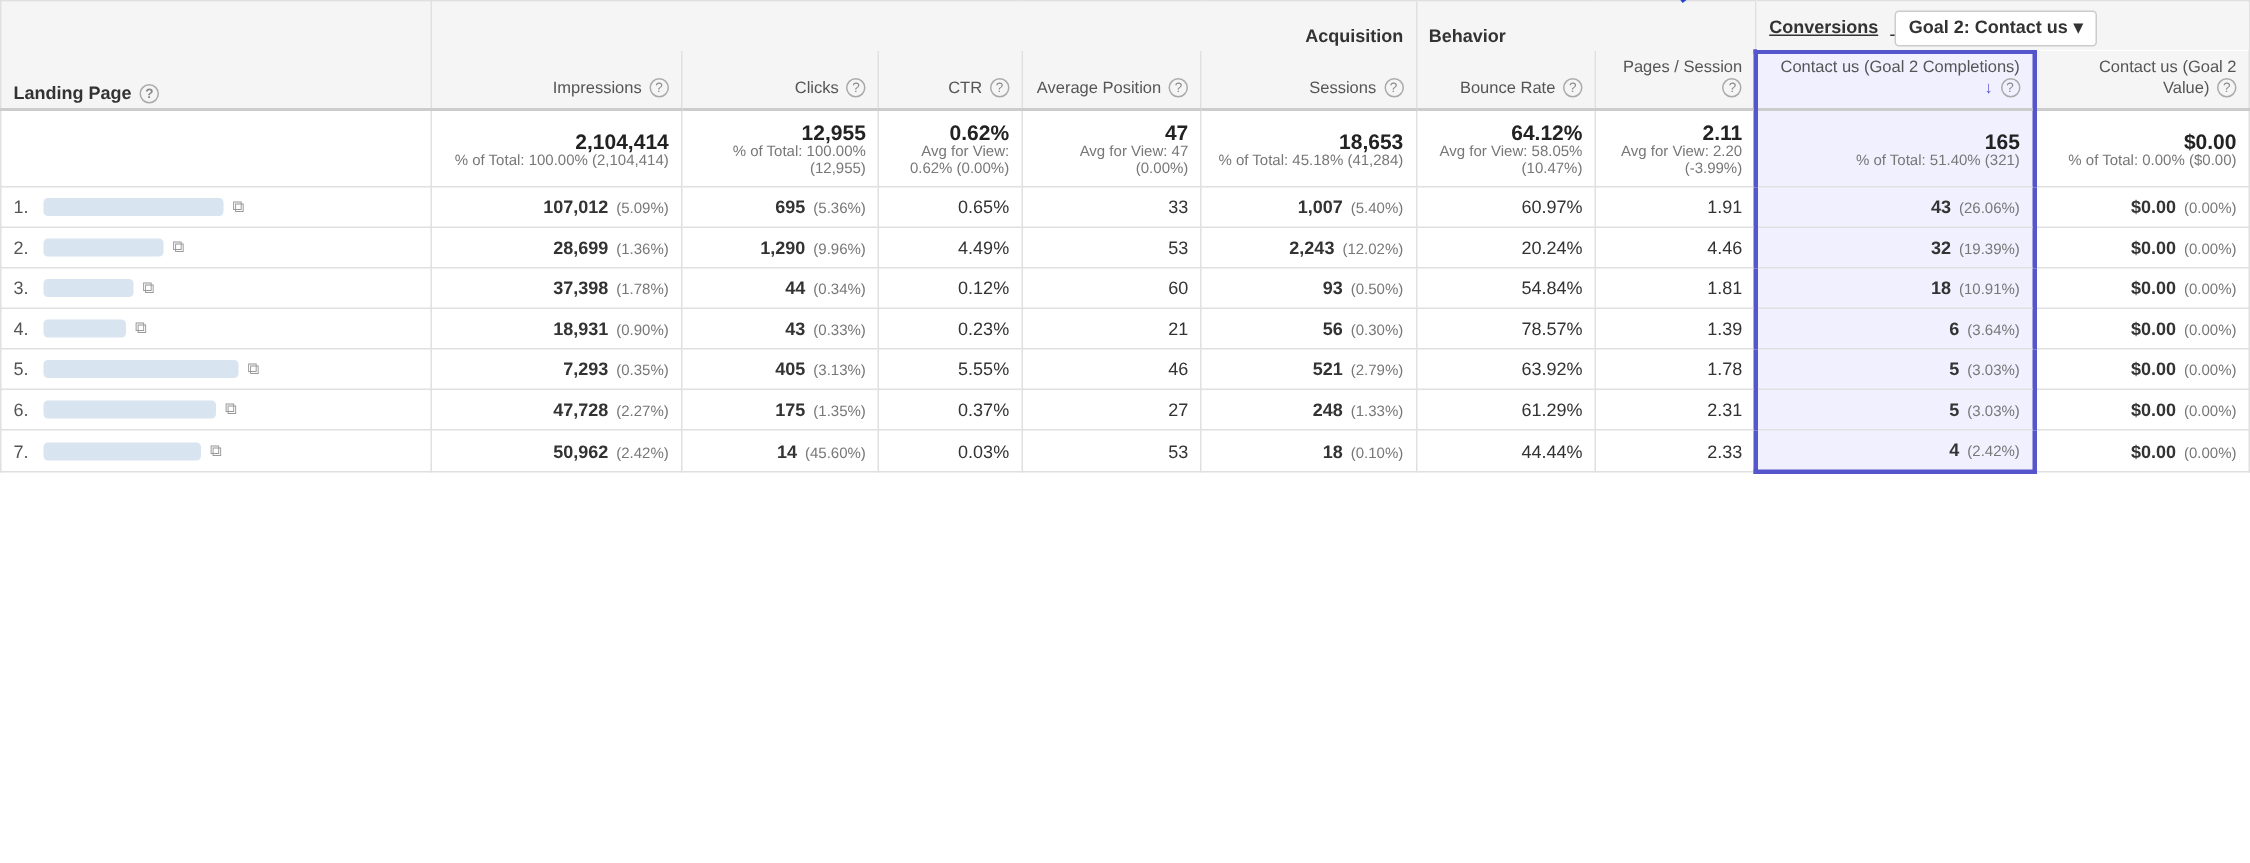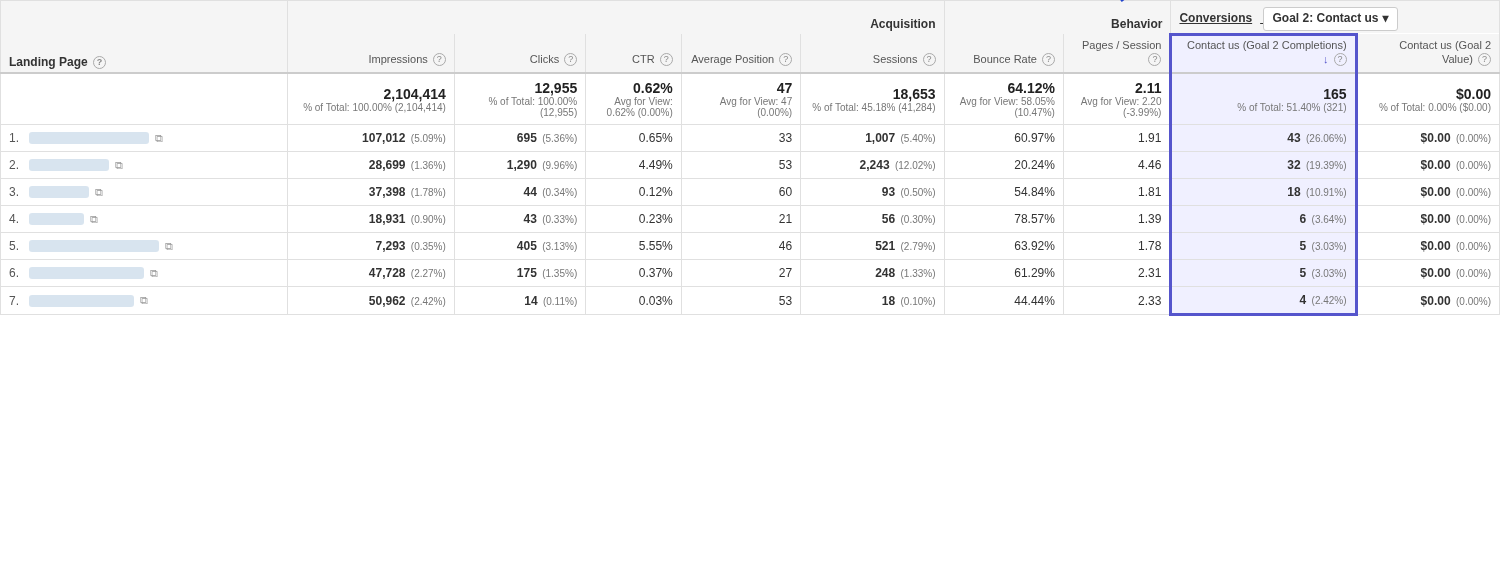--- a/index.html
+++ b/index.html
@@ -57,21 +57,21 @@
       font-size: 12px;
       color: #333;
       font-weight: bold;
       padding-bottom: 2px;
     }
     .group-header .acquisition-header {
       text-align: right;
       border-right: none;
     }
     .group-header .behavior-header {
-      text-align: right;
+      text-align: left;
       border-right: none;
     }
     .group-header .conversions-header {
       text-align: left;
       text-decoration: underline;
     }
 
     .sub-header th {
       background: #f5f5f5;
       border-top: none;
@@ -537,21 +537,21 @@
         <span class="blurred-text" style="width:105px;"></span>
         <span class="copy-icon" title="Copy">⧉</span>
       </div>
     </td>
     <td>
       <span class="num-main">50,962</span>
       <span class="num-pct">(2.42%)</span>
     </td>
     <td>
       <span class="num-main">14</span>
-      <span class="num-pct">(0.11%)</span>
+      <span class="num-pct">(45.60%)</span>
     </td>
     <td>0.03%</td>
     <td>53</td>
     <td>
       <span class="num-main">18</span>
       <span class="num-pct">(0.10%)</span>
     </td>
     <td>44.44%</td>
     <td>2.33</td>
     <td class="highlighted-bottom">

